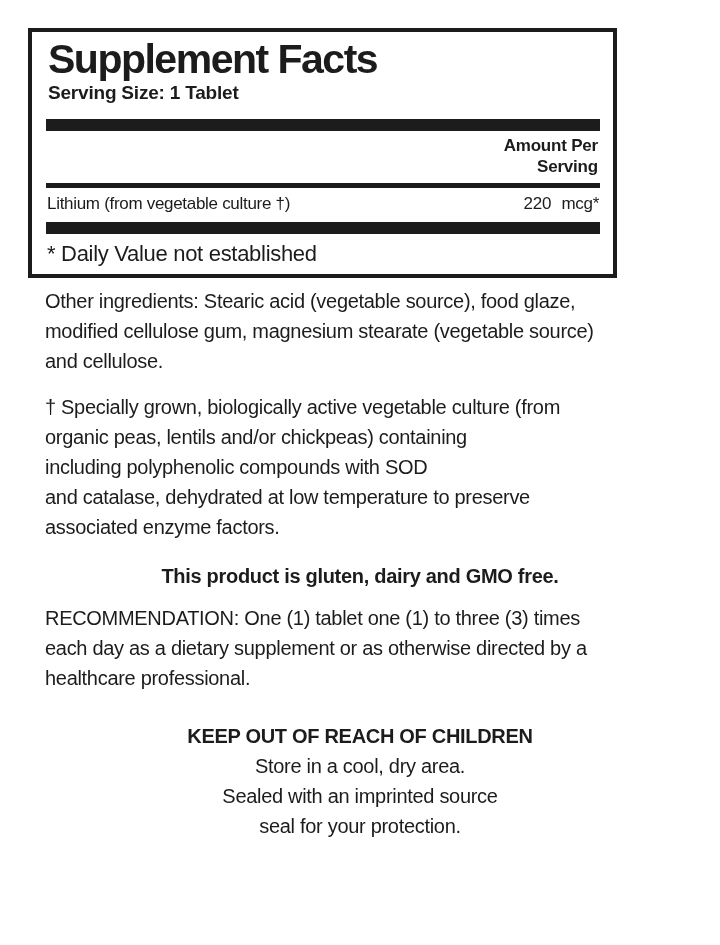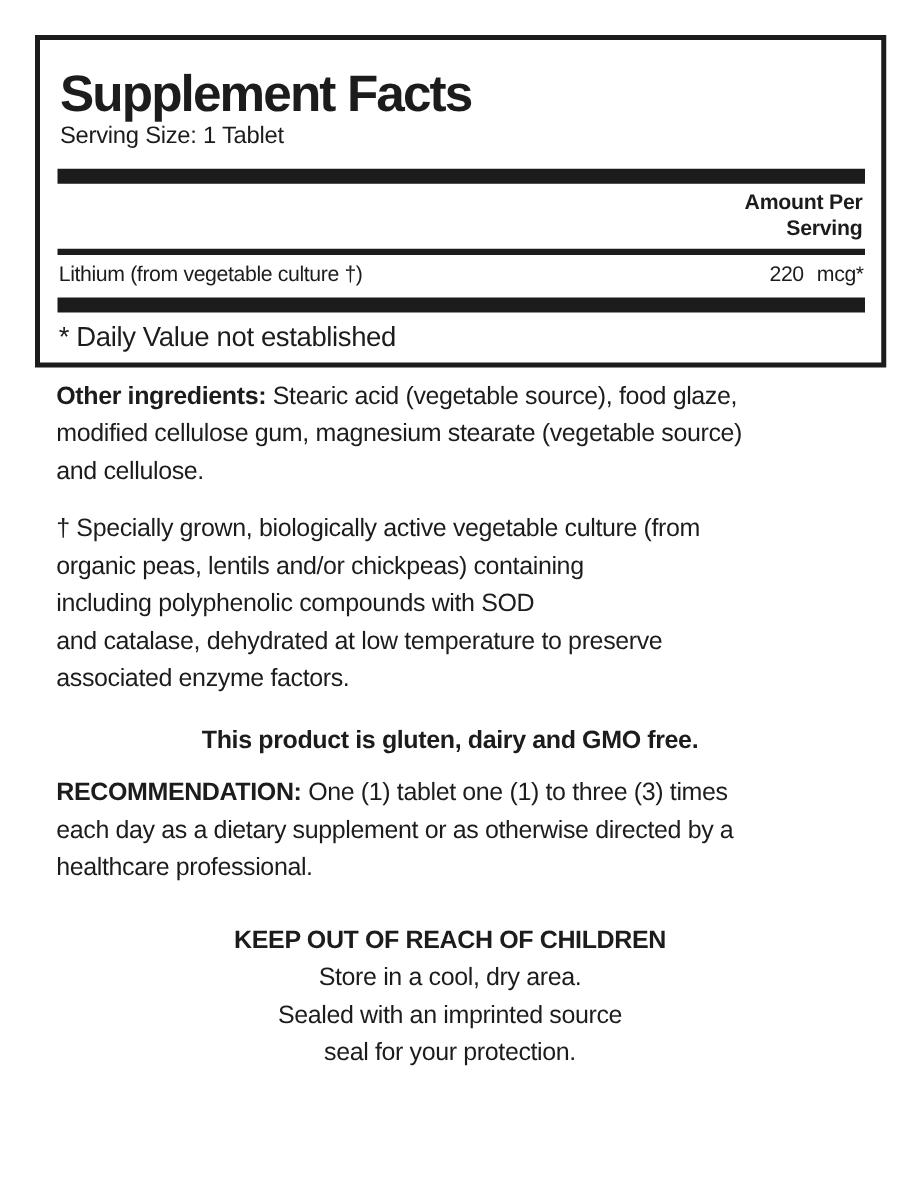--- a/index.html
+++ b/index.html
@@ -9,37 +9,37 @@
     font-family: "Liberation Sans", sans-serif;
     color: #1c1c1c;
     -webkit-font-smoothing: antialiased;
   }
   .page { position: relative; width: 720px; height: 945px; overflow: hidden; }
 
   
   .panel {
     box-sizing: border-box;
     margin: 28px 0 0 28px;
-    width: 681px;
+    width: 589px;
     border: 4px solid #1c1c1c;
-    padding: 21px 13px 5px 14px;
+    padding: 5px 13px 5px 14px;
     background: #ffffff;
   }
   .panel-title {
     margin: 0 0 1px 2px;
     font-size: 41px;
     font-weight: bold;
     letter-spacing: -1.5px;
     line-height: 1.08;
     white-space: nowrap;
   }
   .serving {
     margin: 1px 0 15px 2px;
     font-size: 19px;
-    font-weight: normal;
+    font-weight: bold;
     letter-spacing: -0.2px;
   }
   .bar { width: 100%; background: #1c1c1c; }
   .bar.thick { height: 12px; }
   .bar.thin  { height: 5px; }
   .amount-head {
     text-align: right;
     font-size: 17px;
     font-weight: bold;
     line-height: 21px;
@@ -90,21 +90,21 @@
     letter-spacing: -0.3px;
   }
   .warn-head { font-weight: bold; }
   .footer-line {
     margin-top: 36px;
     text-align: center;
     font-size: 20px;
     letter-spacing: -0.3px;
   }
   .footer-gap { display: inline-block; width: 12px; }
-  b { font-weight: bold; }
+  b { font-weight: normal; }
 </style>
 </head>
 <body>
 
 <div class="page">
 
   <section class="panel">
     <h1 class="panel-title">Supplement Facts</h1>
     <div class="serving">Serving Size: 1 Tablet</div>
     <div class="bar thick"></div>

